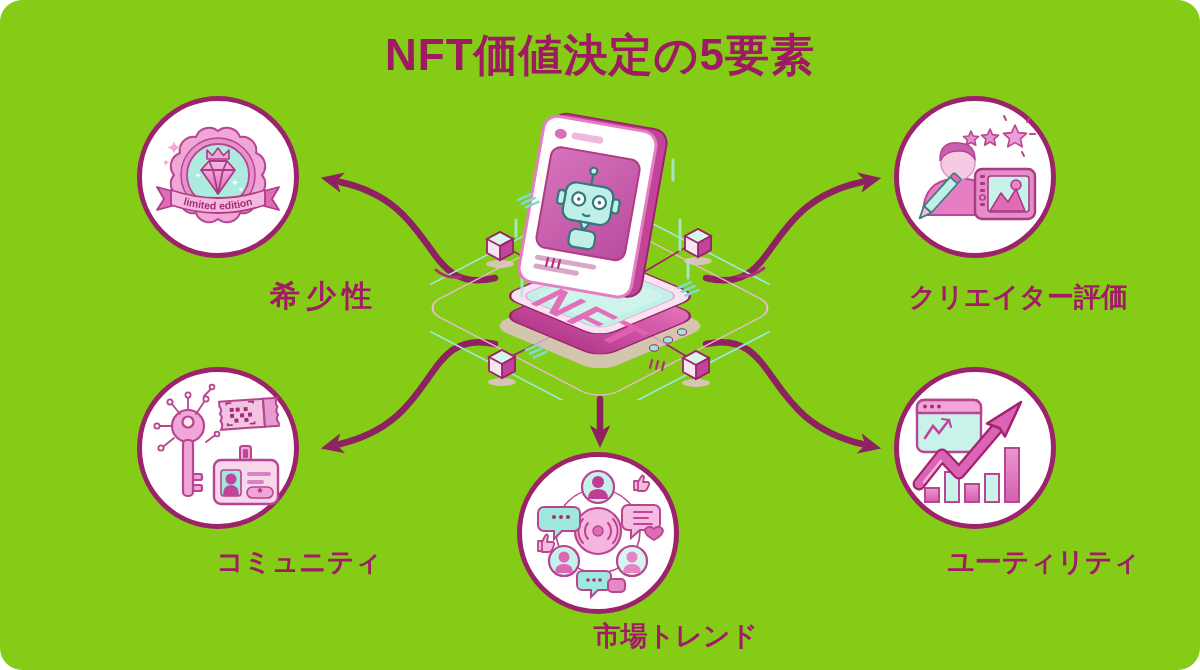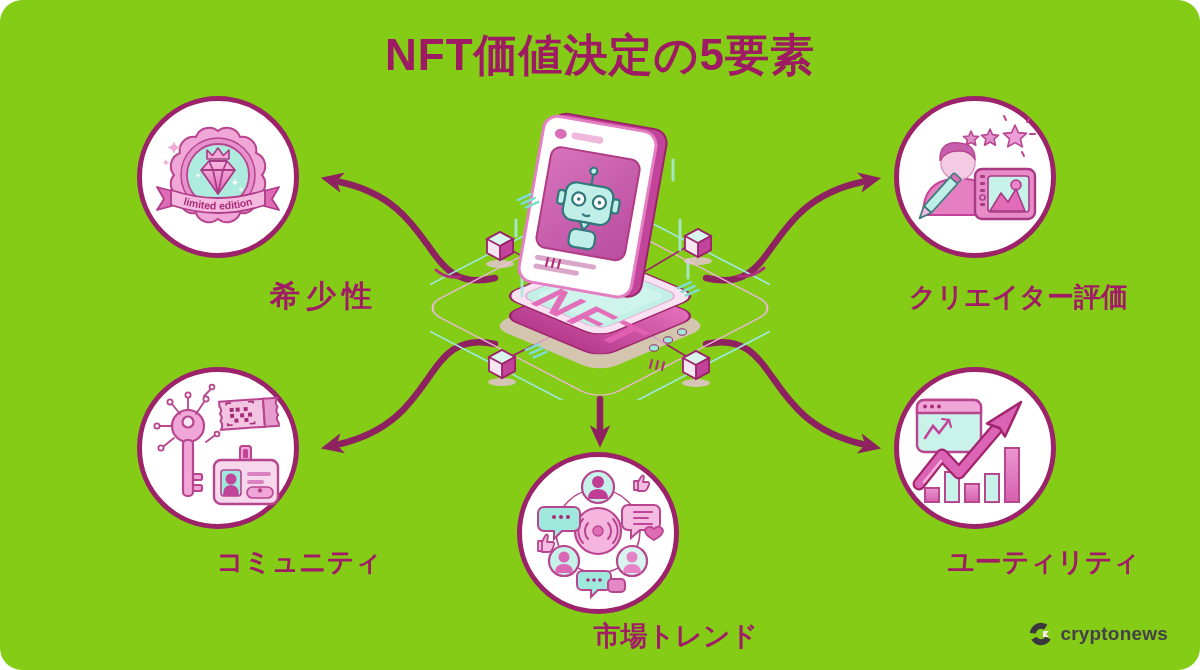--- a/index.html
+++ b/index.html
@@ -428,21 +428,14 @@
           <path d="M-56,36 L-33,7 L-16,25 L24,-22" fill="none" stroke="#A3246E" stroke-width="13"></path>
           <path d="M-56,36 L-33,7 L-16,25 L24,-22" fill="none" stroke="#DC64B5" stroke-width="8.5"></path>
           <path d="M46,-46 L30,-11.5 L24.5,-20 L12,-24.5 Z" fill="#DC64B5" stroke="#A3246E" stroke-width="2.5"></path>
           <path d="M-51,34 L-34,13" stroke="#F4AEDC" stroke-width="2.6" fill="none"></path>
         </g>
       </svg>
     </div>
     <div class="node-label" style="left:820px;top:544px">ユーティリティ</div>
   </div>
 
-  <div class="watermark">
-    <svg width="24" height="24" viewBox="-12 -12 24 24">
-      <circle cx="0" cy="0" r="8.2" fill="none" stroke="#3A3741" stroke-width="6" stroke-dasharray="17 5 17 12.5" transform="rotate(30)"></circle>
-      <path d="M2,-3 L8,-3 L5,0 L8,3 L2,3 Z" fill="#FBE7F4"></path>
-    </svg>
-    <span class="watermark-text">cryptonews</span>
-  </div>
 
 </div>
 
 </body></html>

